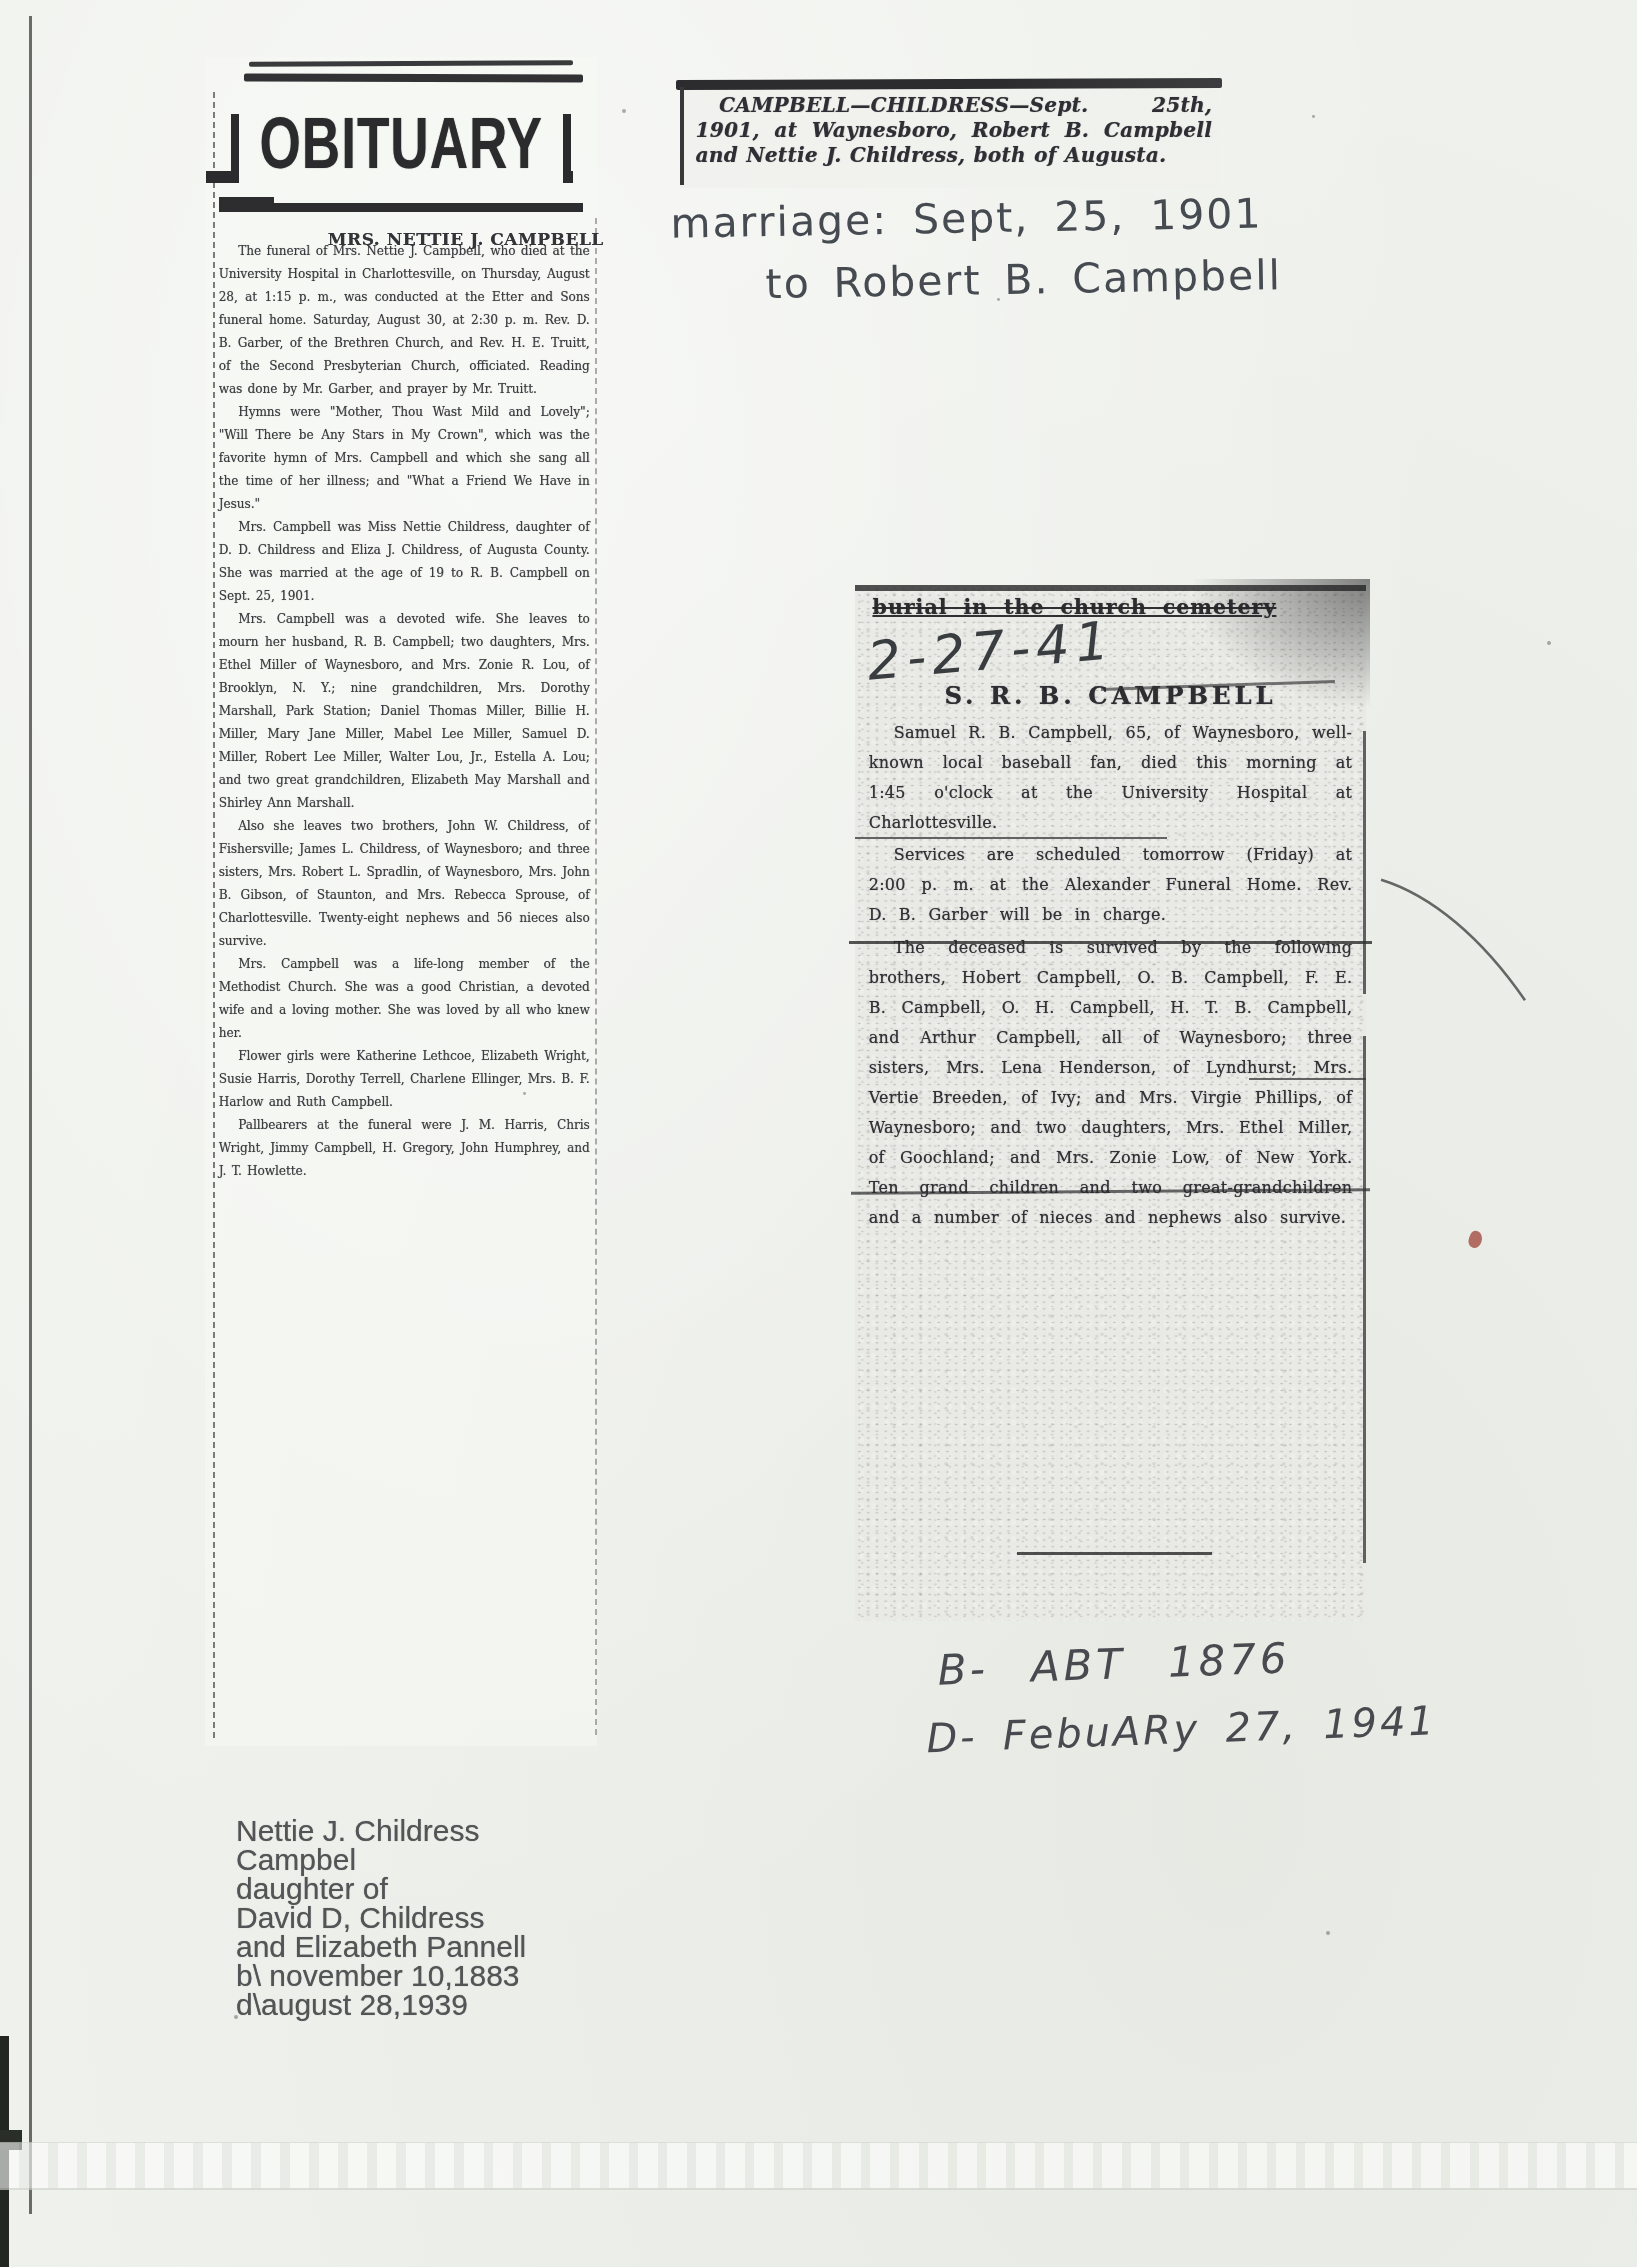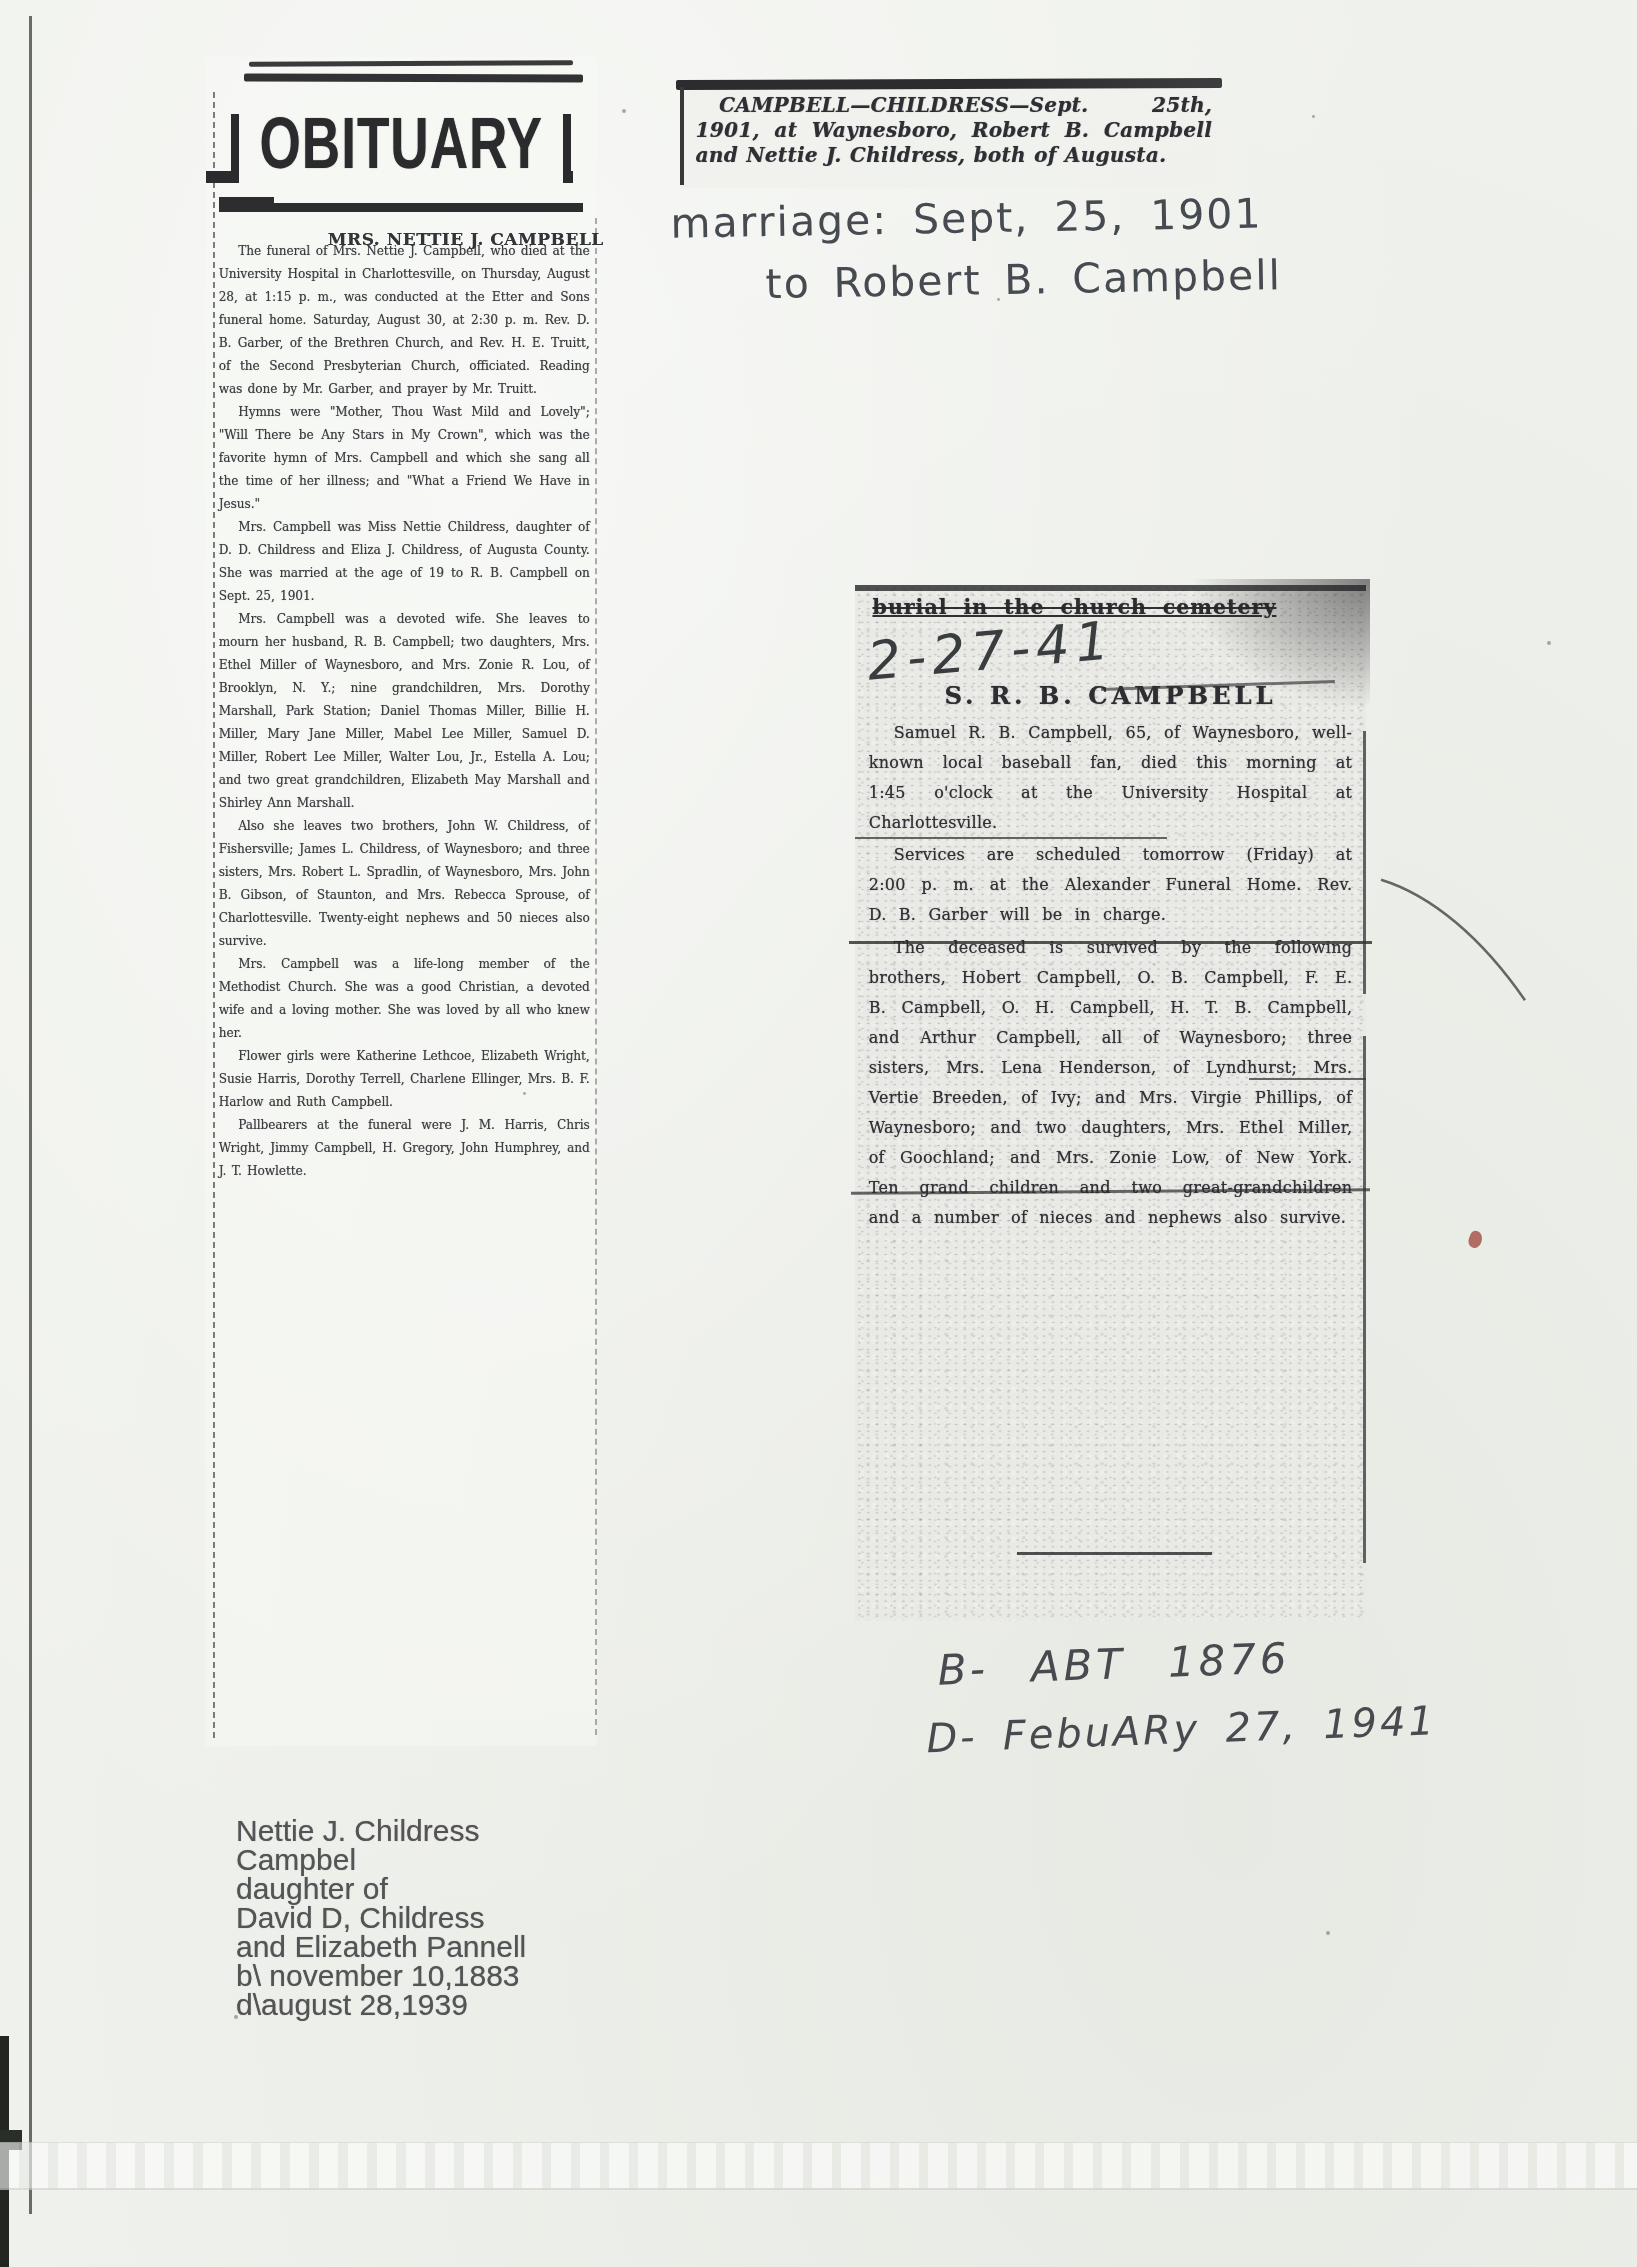--- a/index.html
+++ b/index.html
@@ -127,21 +127,21 @@
       <span class="stencil-bar rgt"></span>
     </div>
     <div class="masthead-foot"></div>
     <div class="masthead-rule"></div>
     <h2 class="obit-headline">MRS. NETTIE J. CAMPBELL</h2>
     <div class="obit-body">
       <p>The funeral of Mrs. Nettie J. Campbell, who died at the University Hospital in Charlottesville, on Thursday, August 28, at 1:15 p. m., was conducted at the Etter and Sons funeral home. Saturday, August 30, at 2:30 p. m. Rev. D. B. Garber, of the Brethren Church, and Rev. H. E. Truitt, of the Second Presbyterian Church, officiated. Reading was done by Mr. Garber, and prayer by Mr. Truitt.</p>
       <p>Hymns were "Mother, Thou Wast Mild and Lovely"; "Will There be Any Stars in My Crown", which was the favorite hymn of Mrs. Campbell and which she sang all the time of her illness; and "What a Friend We Have in Jesus."</p>
       <p>Mrs. Campbell was Miss Nettie Childress, daughter of D. D. Childress and Eliza J. Childress, of Augusta County. She was married at the age of 19 to R. B. Campbell on Sept. 25, 1901.</p>
       <p>Mrs. Campbell was a devoted wife. She leaves to mourn her husband, R. B. Campbell; two daughters, Mrs. Ethel Miller of Waynesboro, and Mrs. Zonie R. Lou, of Brooklyn, N. Y.; nine grandchildren, Mrs. Dorothy Marshall, Park Station; Daniel Thomas Miller, Billie H. Miller, Mary Jane Miller, Mabel Lee Miller, Samuel D. Miller, Robert Lee Miller, Walter Lou, Jr., Estella A. Lou; and two great grandchildren, Elizabeth May Marshall and Shirley Ann Marshall.</p>
-      <p>Also she leaves two brothers, John W. Childress, of Fishersville; James L. Childress, of Waynesboro; and three sisters, Mrs. Robert L. Spradlin, of Waynesboro, Mrs. John B. Gibson, of Staunton, and Mrs. Rebecca Sprouse, of Charlottesville. Twenty-eight nephews and 50 nieces also survive.</p>
+      <p>Also she leaves two brothers, John W. Childress, of Fishersville; James L. Childress, of Waynesboro; and three sisters, Mrs. Robert L. Spradlin, of Waynesboro, Mrs. John B. Gibson, of Staunton, and Mrs. Rebecca Sprouse, of Charlottesville. Twenty-eight nephews and 56 nieces also survive.</p>
       <p>Mrs. Campbell was a life-long member of the Methodist Church. She was a good Christian, a devoted wife and a loving mother. She was loved by all who knew her.</p>
       <p>Flower girls were Katherine Lethcoe, Elizabeth Wright, Susie Harris, Dorothy Terrell, Charlene Ellinger, Mrs. B. F. Harlow and Ruth Campbell.</p>
       <p>Pallbearers at the funeral were J. M. Harris, Chris Wright, Jimmy Campbell, H. Gregory, John Humphrey, and J. T. Howlette.</p>
     </div>
   </section>
 
   <section class="announce">
     <div class="announce-topbar"></div>
     <div class="announce-leftbar"></div>
     <p class="announce-text">CAMPBELL—CHILDRESS—Sept. 25th, 1901, at Waynesboro, Robert B. Campbell and Nettie J. Childress, both of Augusta.</p>

